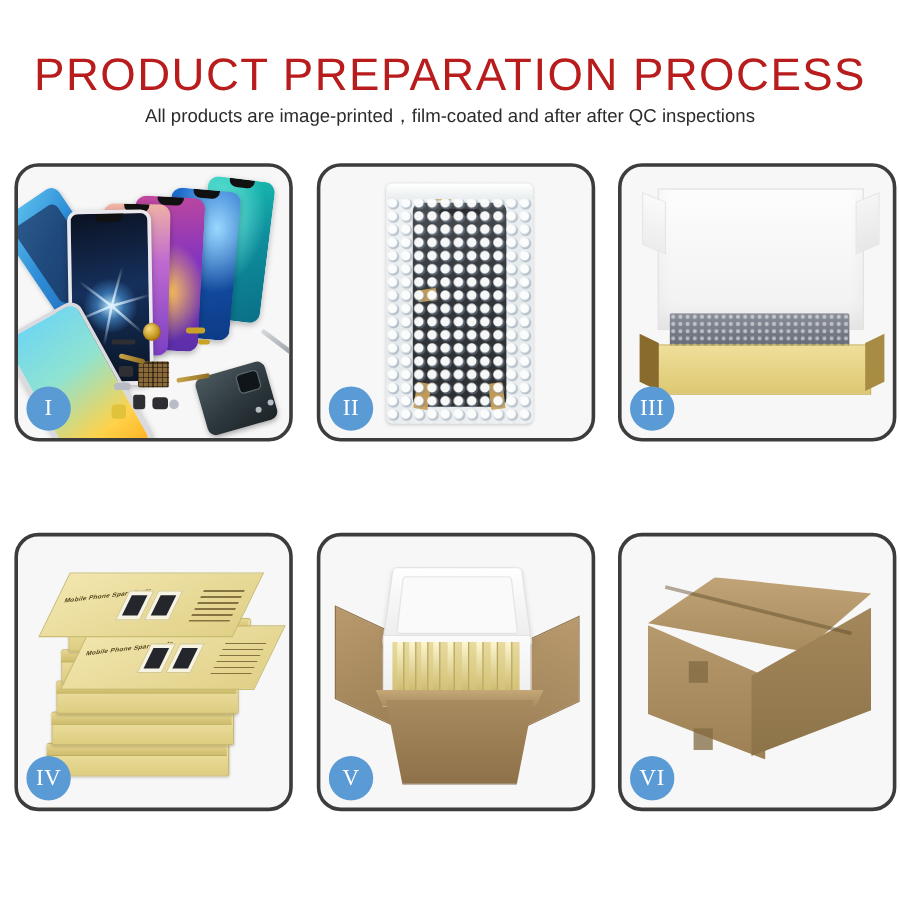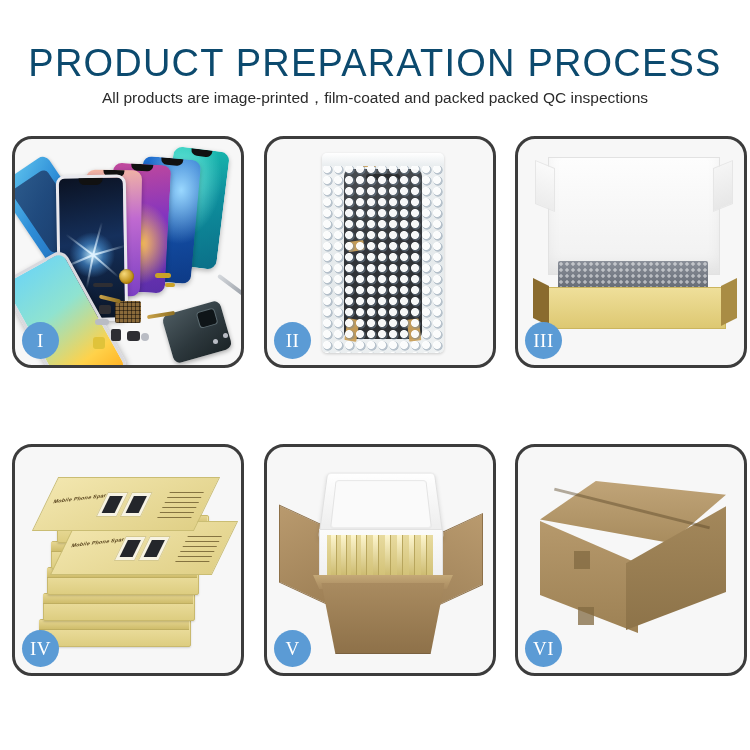--- a/index.html
+++ b/index.html
@@ -12,21 +12,21 @@
   .page{position:relative;width:750px;height:750px;}
 
   
   .header{position:absolute;left:0;top:0;width:750px;height:125px;}
   .title{
     position:absolute;left:0;top:43px;width:750px;
     text-align:center;
     font-size:38px;
     letter-spacing:1.2px;
     font-weight:400;
-    color:#0c4a6e;
+    color:#b91c1c;
     white-space:nowrap;
     line-height:40px;
   }
   .subtitle{
     position:absolute;left:0;top:88px;width:750px;
     text-align:center;
     font-size:15.5px;
     color:#2b2b2b;
     font-weight:400;
     white-space:nowrap;
@@ -348,21 +348,21 @@
   }
   .c6-tape{position:absolute;background:rgba(130,105,65,.75);}
 </style>
 </head>
 <body>
 
 <div class="page">
 
   <div class="header">
     <div class="title">PRODUCT PREPARATION PROCESS</div>
-    <div class="subtitle">All products are image-printed，film-coated and packed packed QC inspections</div>
+    <div class="subtitle">All products are image-printed，film-coated and after after QC inspections</div>
   </div>
 
   <div class="grid">
 
     <div class="panel p1">
       <div class="stage">
         <div class="p-film"></div>
 
         <div class="phone p-a">
             <span class="notch"></span>

